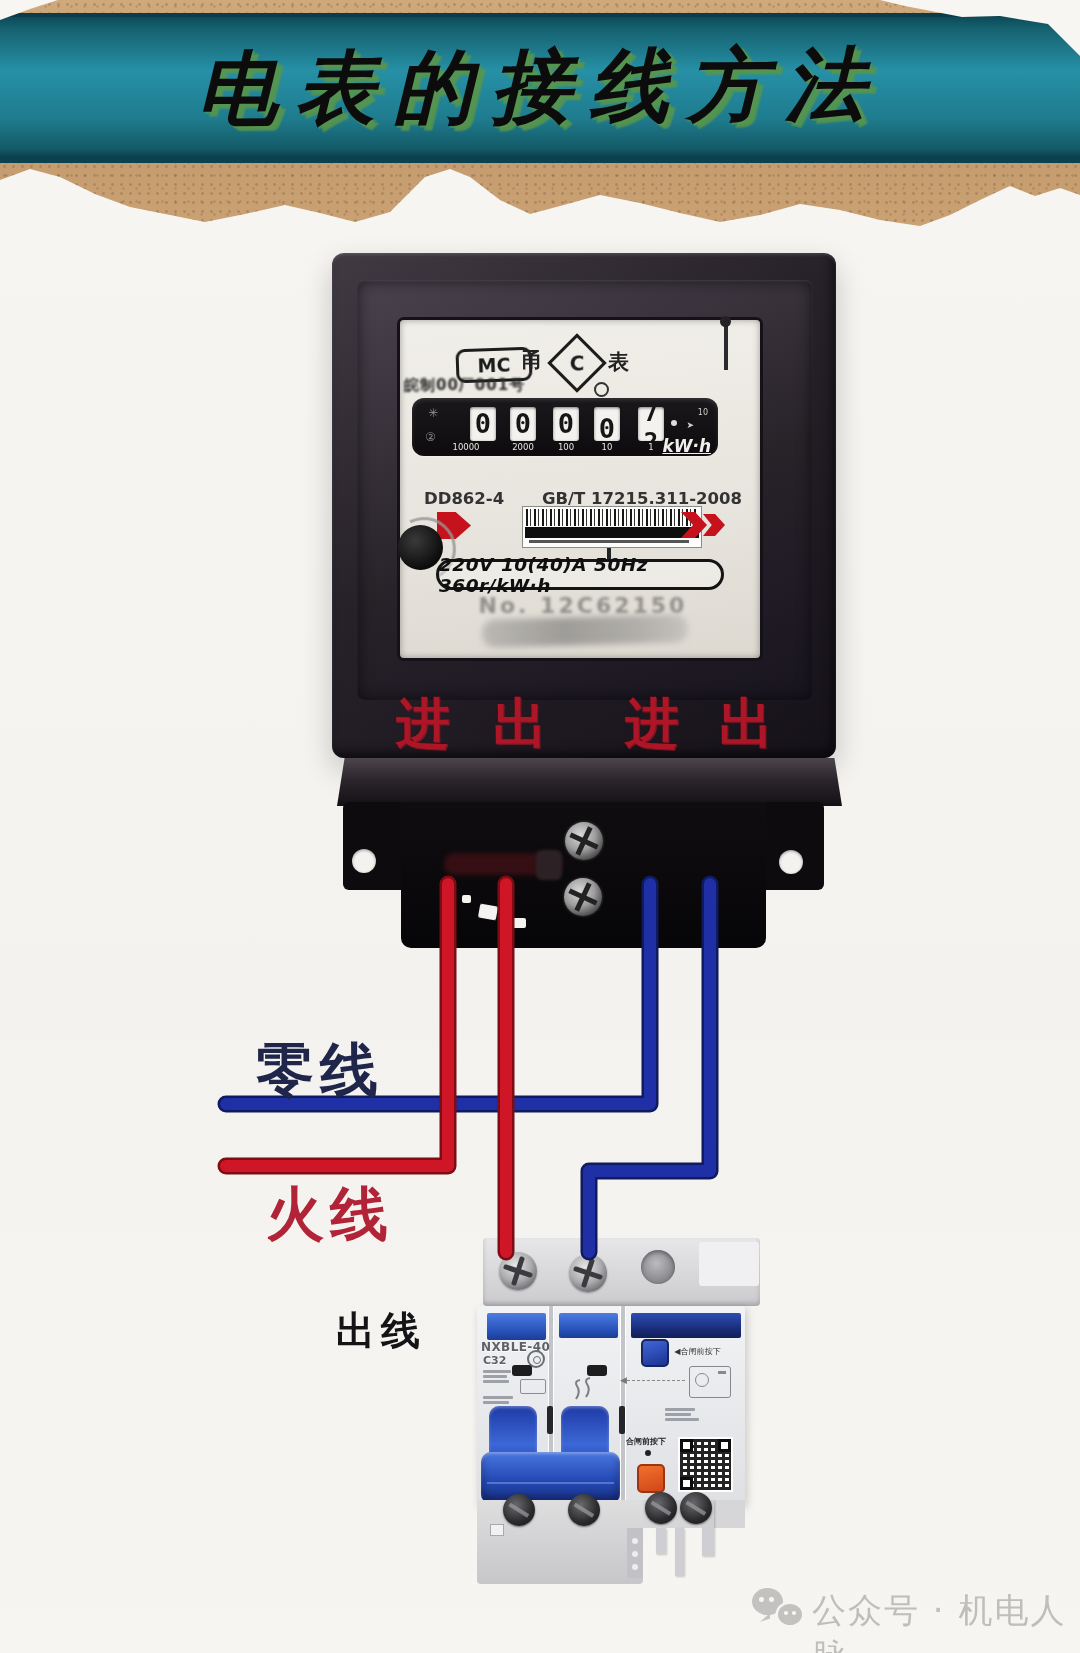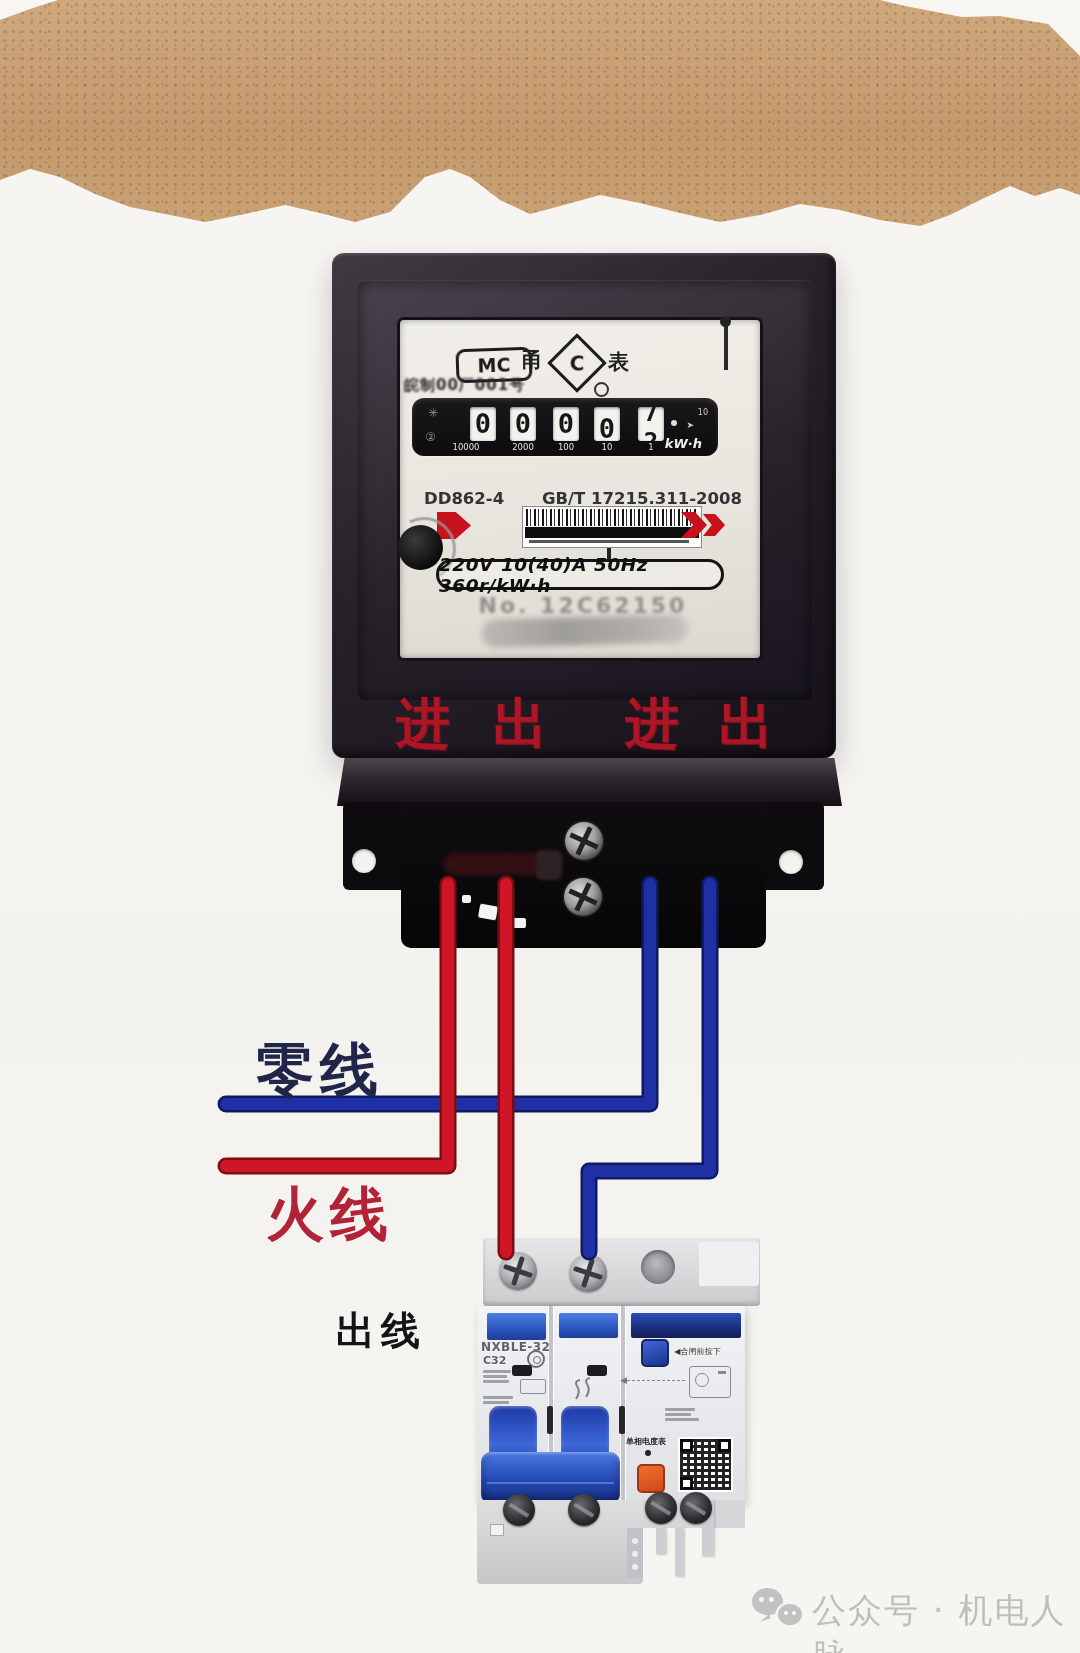--- a/index.html
+++ b/index.html
@@ -47,21 +47,21 @@
   .seal-dot{left:320px;top:-4px;width:11px;height:11px;border-radius:50%;background:#222;}
   .serial-note{left:4px;top:56px;font-size:15px;font-weight:700;color:#2c2c2c;filter:blur(1.2px);letter-spacing:1px;}
   .register{left:12px;top:78px;width:306px;height:58px;border-radius:12px;
     background:linear-gradient(180deg,#1b181b,#0d0b0d);box-shadow:inset 0 2px 4px rgba(255,255,255,.12),0 1px 2px rgba(255,255,255,.4);}
   .reg-ico{color:#8f8d8a;font-size:12px;}
   .digit-win{position:absolute;top:9px;width:26px;height:34px;background:#f3f2ee;border-radius:3px;
     overflow:hidden;box-shadow:inset 0 1px 3px rgba(0,0,0,.5);display:flex;flex-direction:column;align-items:center;}
   .digit-win span{font-family:"DejaVu Sans Mono",monospace;font-size:27px;line-height:34px;font-weight:700;color:#161616;}
   .roll span{line-height:27px;font-size:24px;}
   .scale-lbl{position:absolute;top:44px;font-size:8.5px;color:#e8e6e2;width:40px;text-align:center;filter:blur(.3px);}
-  .kwh{position:absolute;right:16px;top:38px;font-size:13px;font-weight:700;color:#f0efec;font-style:italic;filter:blur(.3px);}
+  .kwh{position:absolute;right:7px;top:38px;font-size:17px;font-weight:700;color:#f0efec;font-style:italic;filter:blur(.3px);text-decoration:underline;}
   .meter-name{left:60px;top:138px;width:240px;text-align:center;font-size:25px;font-weight:700;color:#191919;
     letter-spacing:15px;filter:blur(.4px);}
   .model-row{left:24px;top:169px;width:318px;display:flex;justify-content:space-between;
     font-size:16.5px;font-weight:700;color:#333;filter:blur(.6px);}
   .arrow-l{left:37px;top:192px;width:34px;height:27px;background:#c5121c;
     clip-path:polygon(0 0,55% 0,100% 50%,55% 100%,0 100%);filter:blur(.4px);}
   .arrow-r{left:281px;top:192px;width:40px;height:26px;background:#c5121c;
     clip-path:polygon(0 0,35% 0,65% 50%,35% 100%,0 100%,30% 50%);filter:blur(.4px);}
   .arrow-r2{left:303px;top:192px;width:22px;height:26px;background:#c5121c;
     clip-path:polygon(0 8%,40% 50%,0 92%,55% 92%,100% 50%,55% 8%);filter:blur(.4px);}
@@ -170,20 +170,23 @@
   .wm-b2::before,.wm-b2::after{content:"";position:absolute;top:7px;width:3.5px;height:3.5px;border-radius:50%;background:#f6f5f2;}
   .wm-b2::before{left:6px;} .wm-b2::after{left:14px;}
   .wm-tail{left:760px;top:1613px;width:10px;height:9px;background:#c3c2c0;clip-path:polygon(0 100%,100% 0,100% 60%);}
 </style>
 </head>
 <body>
 
 <div class="scene">
 
   <div class="abs sand"></div>
+  <div class="abs band">
+    <div class="band-title">电表的接线方法</div>
+  </div>
   <div class="abs torn-tr"></div>
   <div class="abs torn-tl"></div>
 
   <div class="abs case"></div>
   <div class="abs bezel"></div>
   <div class="abs face">
     <div class="abs mc-box">MC</div>
     <div class="abs brand-char" style="left:122px;top:26px;">甬</div>
     <div class="abs diamond">
         <span>C</span>
@@ -270,21 +273,21 @@
   <div class="abs bscrew" style="left:569px;top:1254px;position:absolute;"></div>
   <div class="abs bhole" style="left:641px;top:1250px;position:absolute;"></div>
 
   <div class="abs bk-body">
     <div class="bk-sep" style="left:72px;"></div>
     <div class="bk-sep" style="left:144px;"></div>
     <div class="bk-bar" style="left:10px;width:59px;"></div>
     <div class="bk-bar" style="left:82px;width:59px;height:25px;"></div>
     <div class="bk-bar dark" style="left:154px;width:110px;height:25px;"></div>
 
-    <div class="bk-model">NXBLE-32</div>
+    <div class="bk-model">NXBLE-40</div>
     <div class="bk-rating">C32</div>
     <div class="tinyline" style="left:6px;top:64px;width:28px;"></div>
     <div class="tinyline" style="left:6px;top:69px;width:24px;"></div>
     <div class="tinyline" style="left:6px;top:74px;width:26px;"></div>
     <div class="tinyline" style="left:6px;top:90px;width:30px;"></div>
     <div class="tinyline" style="left:6px;top:95px;width:26px;"></div>
     <div class="ccc"></div>
     <div class="notch" style="left:35px;top:59px;"></div>
     <div class="tuv"></div>
     <div class="notch" style="left:110px;top:59px;"></div>
@@ -293,21 +296,21 @@
     </svg>
 
     <div class="test-btn"></div>
     <div class="test-note">◀合闸前按下</div>
     <div class="dasharr">◀</div>
     <div class="dashline"></div>
     <div class="appl"></div>
     <div class="tinyline" style="left:188px;top:102px;width:30px;"></div>
     <div class="tinyline" style="left:188px;top:107px;width:26px;"></div>
     <div class="tinyline" style="left:188px;top:112px;width:34px;"></div>
-    <div class="usage">单相电度表</div>
+    <div class="usage">合闸前按下</div>
     <div class="abs" style="left:168px;top:144px;width:6px;height:6px;border-radius:50%;background:#222;position:absolute;"></div>
     <div class="qr">
       <div class="px"></div>
       <div class="f" style="left:2px;top:2px;"></div>
       <div class="f" style="right:2px;top:2px;"></div>
       <div class="f" style="left:2px;bottom:2px;"></div>
     </div>
     <div class="orange-btn"></div>
 
     <div class="gapmark" style="left:70px;"></div>

